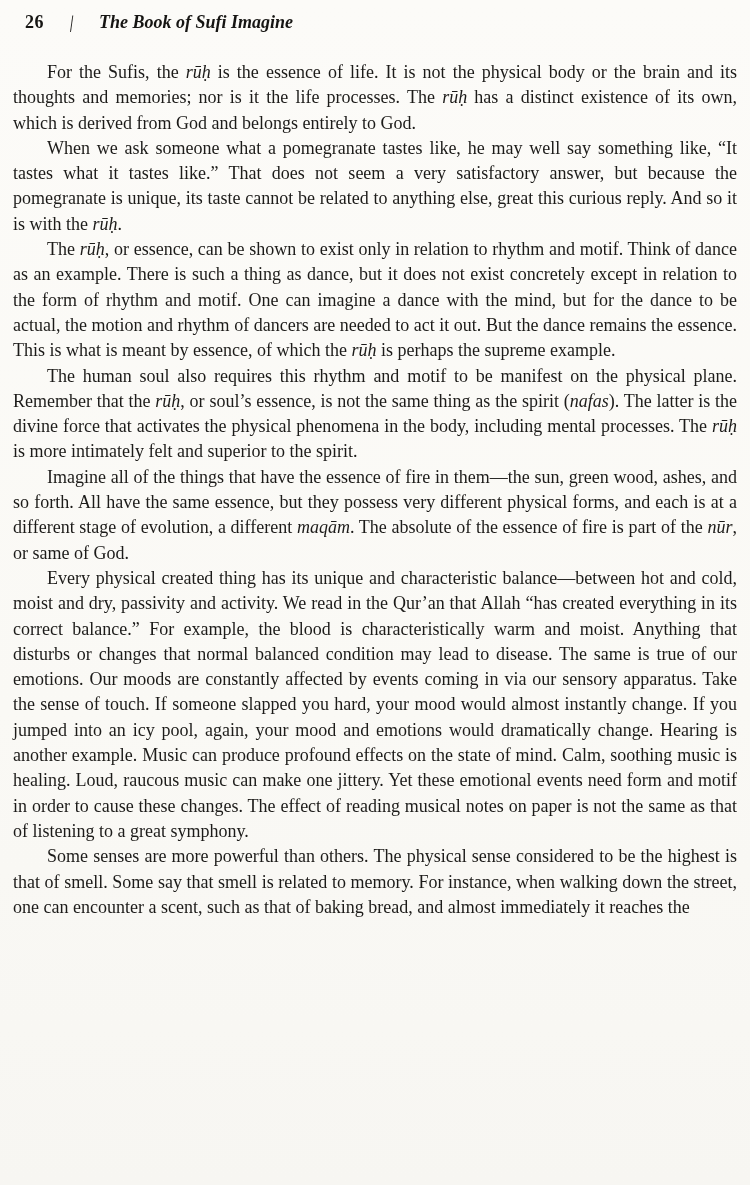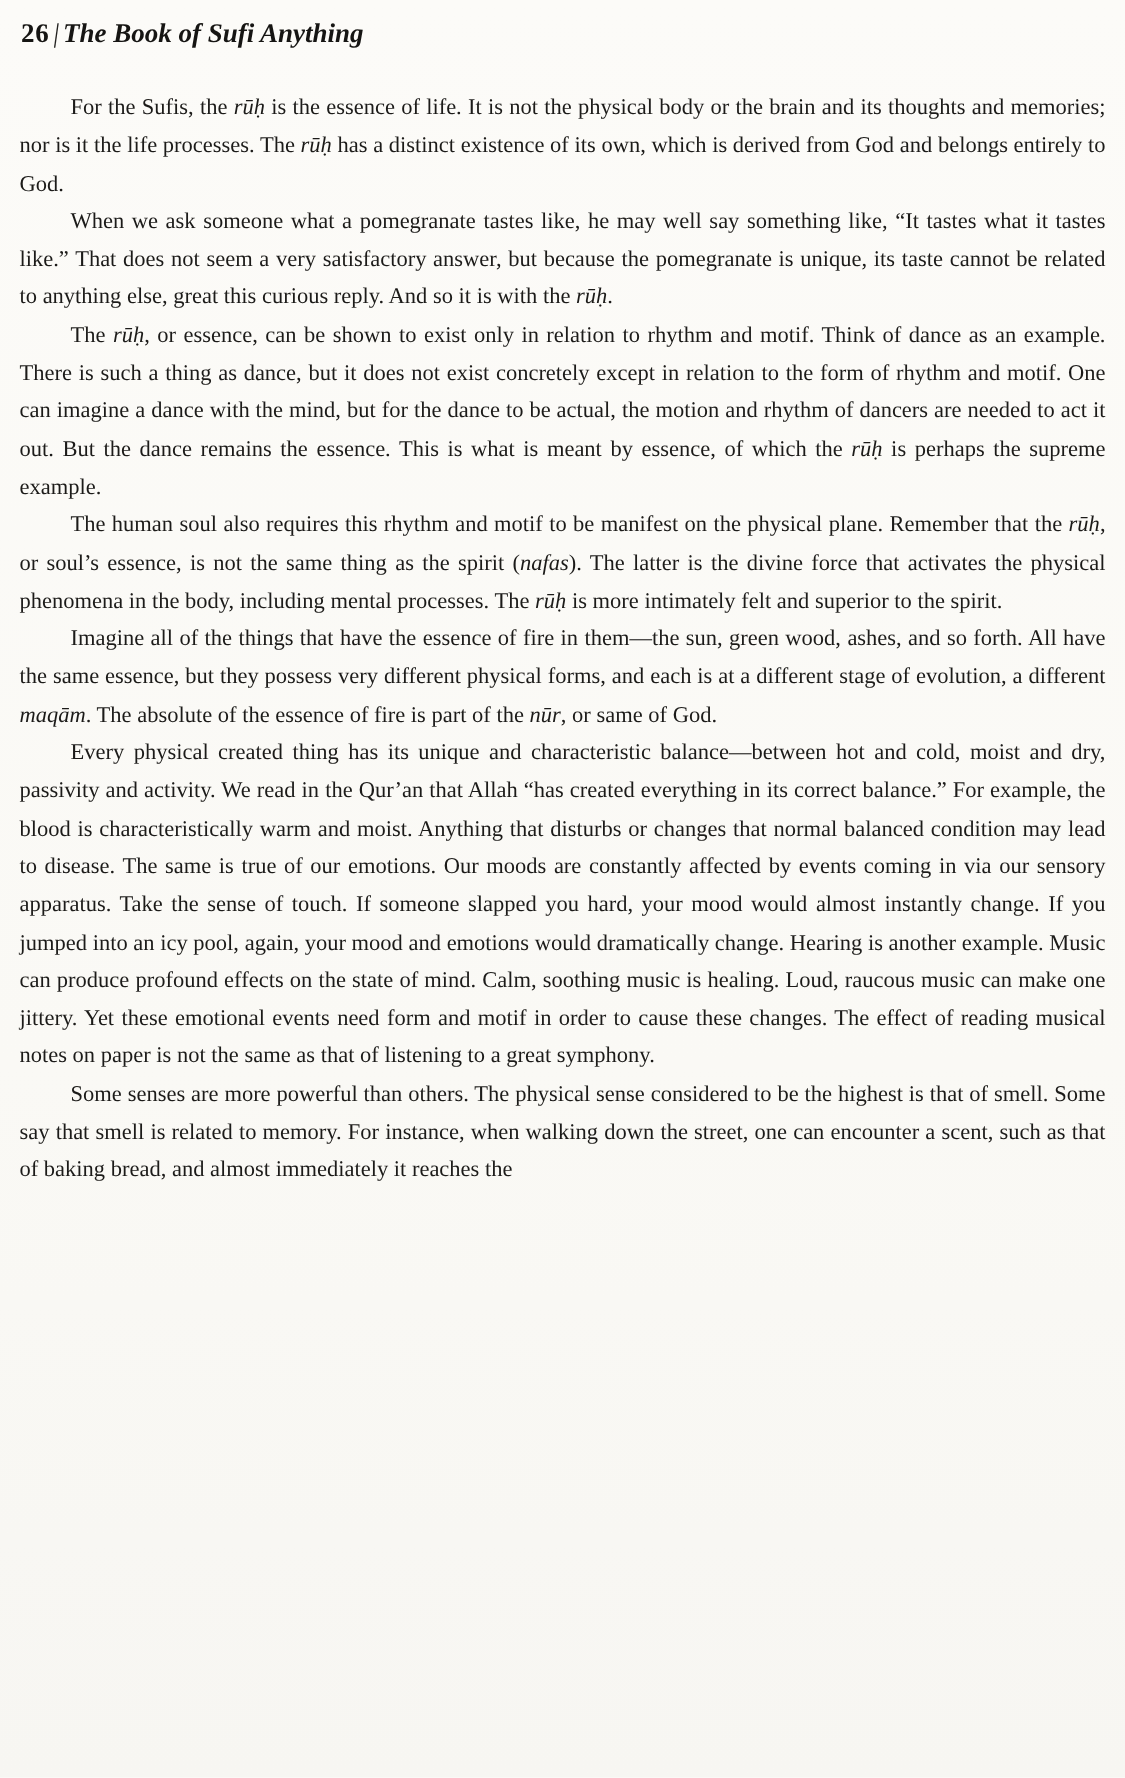--- a/index.html
+++ b/index.html
@@ -16,61 +16,62 @@
     padding: 12px 13px 0 13px;
     background: linear-gradient(180deg, #fcfbf8 0%, #faf9f5 60%, #f7f6f2 100%);
     color: #1b1a18;
   }
   .running-header {
     font-family: "Liberation Serif", "DejaVu Serif", serif;
     font-size: 18px;
     font-weight: bold;
     display: flex;
     align-items: baseline;
-    gap: 2px;
+    gap: 25px;
     padding-left: 1px;
     color: #161513;
+    margin-left: 11px;
   }
   .running-header .page-number {
     font-style: normal;
     letter-spacing: 0.5px;
   }
   .running-header .separator {
     font-weight: normal;
     font-style: italic;
     transform: skewX(-8deg);
     color: #22211f;
   }
   .running-header .book-title {
     font-style: italic;
   }
   .body-text {
     margin-top: 27px;
     font-family: "Liberation Serif", "DejaVu Serif", serif;
-    font-size: 15px;
+    font-size: 18px;
     line-height: 25.3px;
     text-align: justify;
     color: #1c1b19;
   }
   .body-text p {
     margin: 0;
     text-indent: 34px;
   }
   .body-text em {
     font-style: italic;
   }
 </style>
 </head>
 <body>
 
 <div class="book-page">
   <div class="running-header">
     <span class="page-number">26</span>
     <span class="separator">|</span>
-    <span class="book-title">The Book of Sufi Anything</span>
+    <span class="book-title">The Book of Sufi Imagine</span>
   </div>
   <div class="body-text">
       <p><span>For the Sufis, the </span><em>rūḥ</em><span> is the essence of life. It is not the physical body or the brain and its thoughts and memories; nor is it the life processes. The </span><em>rūḥ</em><span> has a distinct existence of its own, which is derived from God and belongs entirely to God.</span></p>
       <p><span>When we ask someone what a pomegranate tastes like, he may well say something like, “It tastes what it tastes like.” That does not seem a very satisfactory answer, but because the pomegranate is unique, its taste cannot be related to anything else, great this curious reply. And so it is with the </span><em>rūḥ</em><span>.</span></p>
       <p><span>The </span><em>rūḥ</em><span>, or essence, can be shown to exist only in relation to rhythm and motif. Think of dance as an example. There is such a thing as dance, but it does not exist concretely except in relation to the form of rhythm and motif. One can imagine a dance with the mind, but for the dance to be actual, the motion and rhythm of dancers are needed to act it out. But the dance remains the essence. This is what is meant by essence, of which the </span><em>rūḥ</em><span> is perhaps the supreme example.</span></p>
       <p><span>The human soul also requires this rhythm and motif to be manifest on the physical plane. Remember that the </span><em>rūḥ</em><span>, or soul’s essence, is not the same thing as the spirit (</span><em>nafas</em><span>). The latter is the divine force that activates the physical phenomena in the body, including mental processes. The </span><em>rūḥ</em><span> is more intimately felt and superior to the spirit.</span></p>
       <p><span>Imagine all of the things that have the essence of fire in them—the sun, green wood, ashes, and so forth. All have the same essence, but they possess very different physical forms, and each is at a different stage of evolution, a different </span><em>maqām</em><span>. The absolute of the essence of fire is part of the </span><em>nūr</em><span>, or same of God.</span></p>
       <p><span>Every physical created thing has its unique and characteristic balance—between hot and cold, moist and dry, passivity and activity. We read in the Qur’an that Allah “has created everything in its correct balance.” For example, the blood is characteristically warm and moist. Anything that disturbs or changes that normal balanced condition may lead to disease. The same is true of our emotions. Our moods are constantly affected by events coming in via our sensory apparatus. Take the sense of touch. If someone slapped you hard, your mood would almost instantly change. If you jumped into an icy pool, again, your mood and emotions would dramatically change. Hearing is another example. Music can produce profound effects on the state of mind. Calm, soothing music is healing. Loud, raucous music can make one jittery. Yet these emotional events need form and motif in order to cause these changes. The effect of reading musical notes on paper is not the same as that of listening to a great symphony.</span></p>
       <p><span>Some senses are more powerful than others. The physical sense considered to be the highest is that of smell. Some say that smell is related to memory. For instance, when walking down the street, one can encounter a scent, such as that of baking bread, and almost immediately it reaches the</span></p>
     </div>

